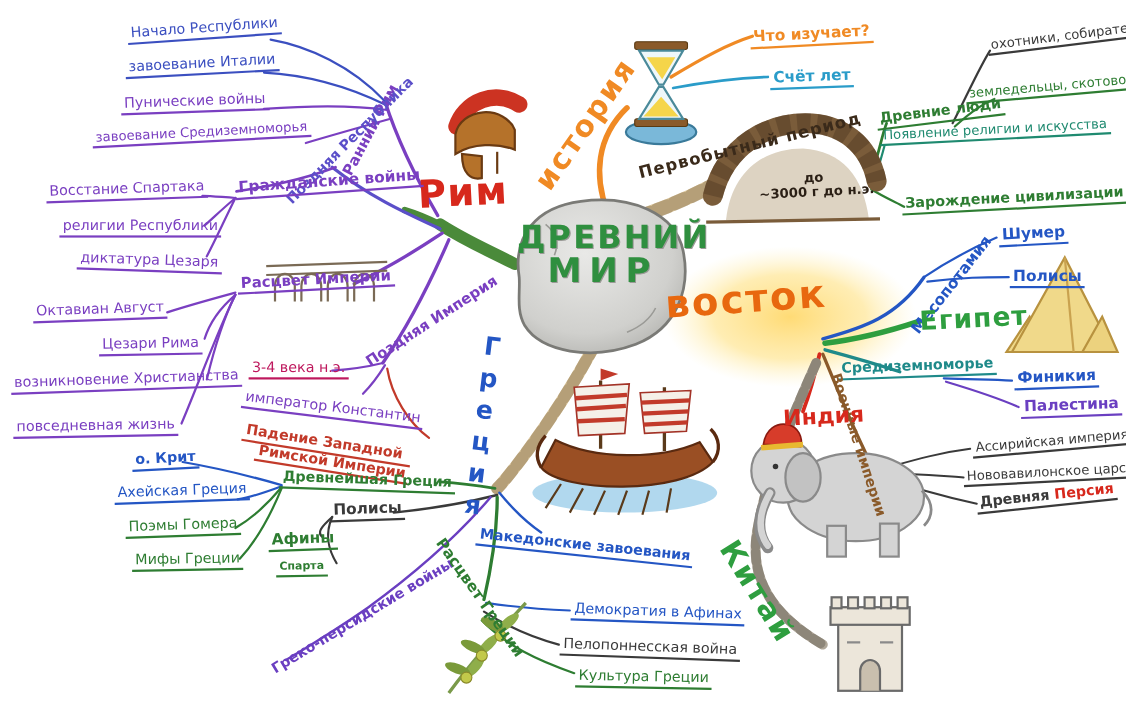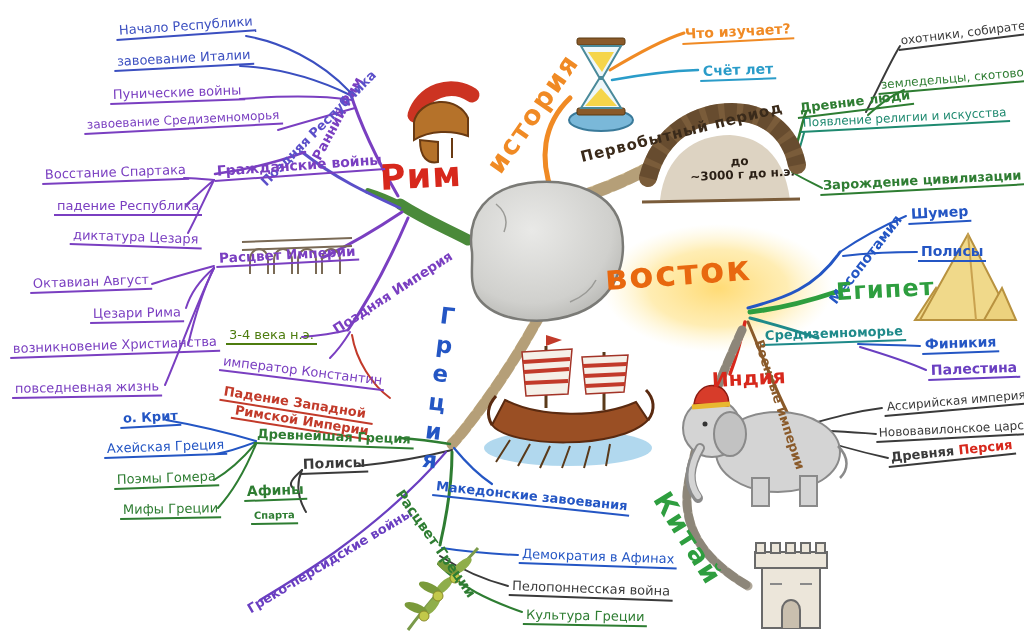--- a/index.html
+++ b/index.html
@@ -202,20 +202,24 @@
     <ellipse cx="444" cy="586" rx="12" ry="4.5" fill="#8fae4a" transform="rotate(-45 444 586)"></ellipse>
     <ellipse cx="430" cy="588" rx="12" ry="4.5" fill="#7a9a3a" transform="rotate(25 430 588)"></ellipse>
     <ellipse cx="432" cy="606" rx="12" ry="4.5" fill="#8fae4a" transform="rotate(-50 432 606)"></ellipse>
     <ellipse cx="416" cy="608" rx="12" ry="4.5" fill="#7a9a3a" transform="rotate(20 416 608)"></ellipse>
     <circle cx="455" cy="578" r="5" fill="#c2c94a" stroke="#8a8a2a"></circle>
     <circle cx="438" cy="596" r="5" fill="#c2c94a" stroke="#8a8a2a"></circle>
     <circle cx="424" cy="616" r="5" fill="#c2c94a" stroke="#8a8a2a"></circle>
   </g>
 </svg>
 
+<div class="lbl" style="left:470px;top:200px;width:156px;text-align:center;color:#2f8f3f;font-size:29px;letter-spacing:2px;text-shadow:1px 1px 0 #9a9a96;">
+  <div>ДРЕВНИЙ</div>
+  <div style="font-size:31px;letter-spacing:7px;">МИР</div>
+</div>
 
 <span class="lbl" style="left:505px;top:150px;color:#f08a24;font-size:27px;letter-spacing:2px;transform:rotate(-55deg);transform-origin:left bottom;">история</span>
 <span class="lbl ul" style="left:682px;top:27px;color:#f08a24;font-size:14px;transform:rotate(-3deg);">Что изучает?</span>
 <span class="lbl ul" style="left:700px;top:64px;color:#2a9cc9;font-size:14px;transform:rotate(-2deg);">Счёт лет</span>
 
 <span class="lbl" style="left:583px;top:150px;color:#3a2a1a;font-size:15px;letter-spacing:1px;transform:rotate(-14deg);transform-origin:left bottom;">Первобытный период</span>
 <div class="lbl" style="left:690px;top:158px;color:#2a1f15;font-size:12px;text-align:center;width:100px;transform:rotate(-3deg);">
   <div>до</div>
   <div>~3000 г до н.э.</div>
 </div>
@@ -227,29 +231,29 @@
 
 <span class="lbl" style="left:380px;top:160px;color:#d7281c;font-size:35px;letter-spacing:1px;transform:rotate(-3deg);">Рим</span>
 <span class="lbl" style="left:322px;top:148px;color:#7a3fc1;font-size:13.5px;transform:rotate(-62deg);transform-origin:left bottom;">Ранний Рим</span>
 <span class="lbl ul thin" style="left:116px;top:24px;color:#3b4fc0;font-size:13px;transform:rotate(-4deg);">Начало Республики</span>
 <span class="lbl ul thin" style="left:114px;top:55px;color:#3b4fc0;font-size:13px;transform:rotate(-3deg);">завоевание Италии</span>
 <span class="lbl ul thin" style="left:110px;top:88px;color:#7a3fc1;font-size:13px;transform:rotate(-2deg);">Пунические войны</span>
 <span class="lbl ul thin" style="left:84px;top:119px;color:#7a3fc1;font-size:12px;transform:rotate(-3deg);">завоевание Средиземноморья</span>
 <span class="lbl" style="left:268px;top:175px;color:#5b4fc9;font-size:13px;transform:rotate(-45deg);transform-origin:left bottom;">Поздняя Республика</span>
 <span class="lbl ul" style="left:214px;top:164px;color:#7a3fc1;font-size:14px;transform:rotate(-4deg);">Гражданские войны</span>
 <span class="lbl ul thin" style="left:42px;top:168px;color:#7a3fc1;font-size:13px;transform:rotate(-2deg);">Восстание Спартака</span>
-<span class="lbl ul thin" style="left:54px;top:199px;color:#7a3fc1;font-size:13px;">падение Республика</span>
+<span class="lbl ul thin" style="left:54px;top:199px;color:#7a3fc1;font-size:13px;">религии Республики</span>
 <span class="lbl ul thin" style="left:70px;top:228px;color:#7a3fc1;font-size:13px;transform:rotate(2deg);">диктатура Цезаря</span>
 <span class="lbl ul" style="left:216px;top:251px;color:#7a3fc1;font-size:13.5px;transform:rotate(-3deg);">Расцвет Империи</span>
 <span class="lbl ul thin" style="left:30px;top:277px;color:#7a3fc1;font-size:13px;transform:rotate(-2deg);">Октавиан Август</span>
 <span class="lbl ul thin" style="left:90px;top:307px;color:#7a3fc1;font-size:13px;transform:rotate(-1deg);">Цезари Рима</span>
 <span class="lbl ul thin" style="left:10px;top:342px;color:#7a3fc1;font-size:13px;transform:rotate(-2deg);">возникновение Христианства</span>
 <span class="lbl ul thin" style="left:12px;top:382px;color:#7a3fc1;font-size:13px;transform:rotate(-1deg);">повседневная жизнь</span>
 <span class="lbl" style="left:338px;top:322px;color:#7a3fc1;font-size:13.5px;transform:rotate(-33deg);transform-origin:left bottom;">Поздняя Империя</span>
-<span class="lbl ul thin" style="left:226px;top:328px;color:#4d7c0f;font-size:13px;">3-4 века н.э.</span>
+<span class="lbl ul thin" style="left:226px;top:328px;color:#be185d;font-size:13px;">3-4 века н.э.</span>
 <span class="lbl ul thin" style="left:220px;top:354px;color:#7a3fc1;font-size:13px;transform:rotate(7deg);">император Константин</span>
 <div class="lbl" style="left:222px;top:384px;color:#c23a2a;font-size:13px;transform:rotate(9deg);transform-origin:left top;">
   <div class="ul">Падение Западной</div>
   <div class="ul" style="margin-left:14px;">Римской Империи</div>
 </div>
 
 <span class="lbl" style="left:605px;top:260px;color:#e8680f;font-size:35px;letter-spacing:2px;transform:rotate(-4deg);">восток</span>
 <span class="lbl" style="left:838px;top:292px;color:#2456c4;font-size:14px;transform:rotate(-52deg);transform-origin:left bottom;">Месопотамия</span>
 <span class="lbl ul" style="left:908px;top:207px;color:#2456c4;font-size:14px;transform:rotate(-3deg);">Шумер</span>
 <span class="lbl ul" style="left:918px;top:244px;color:#2456c4;font-size:14px;">Полисы</span>

